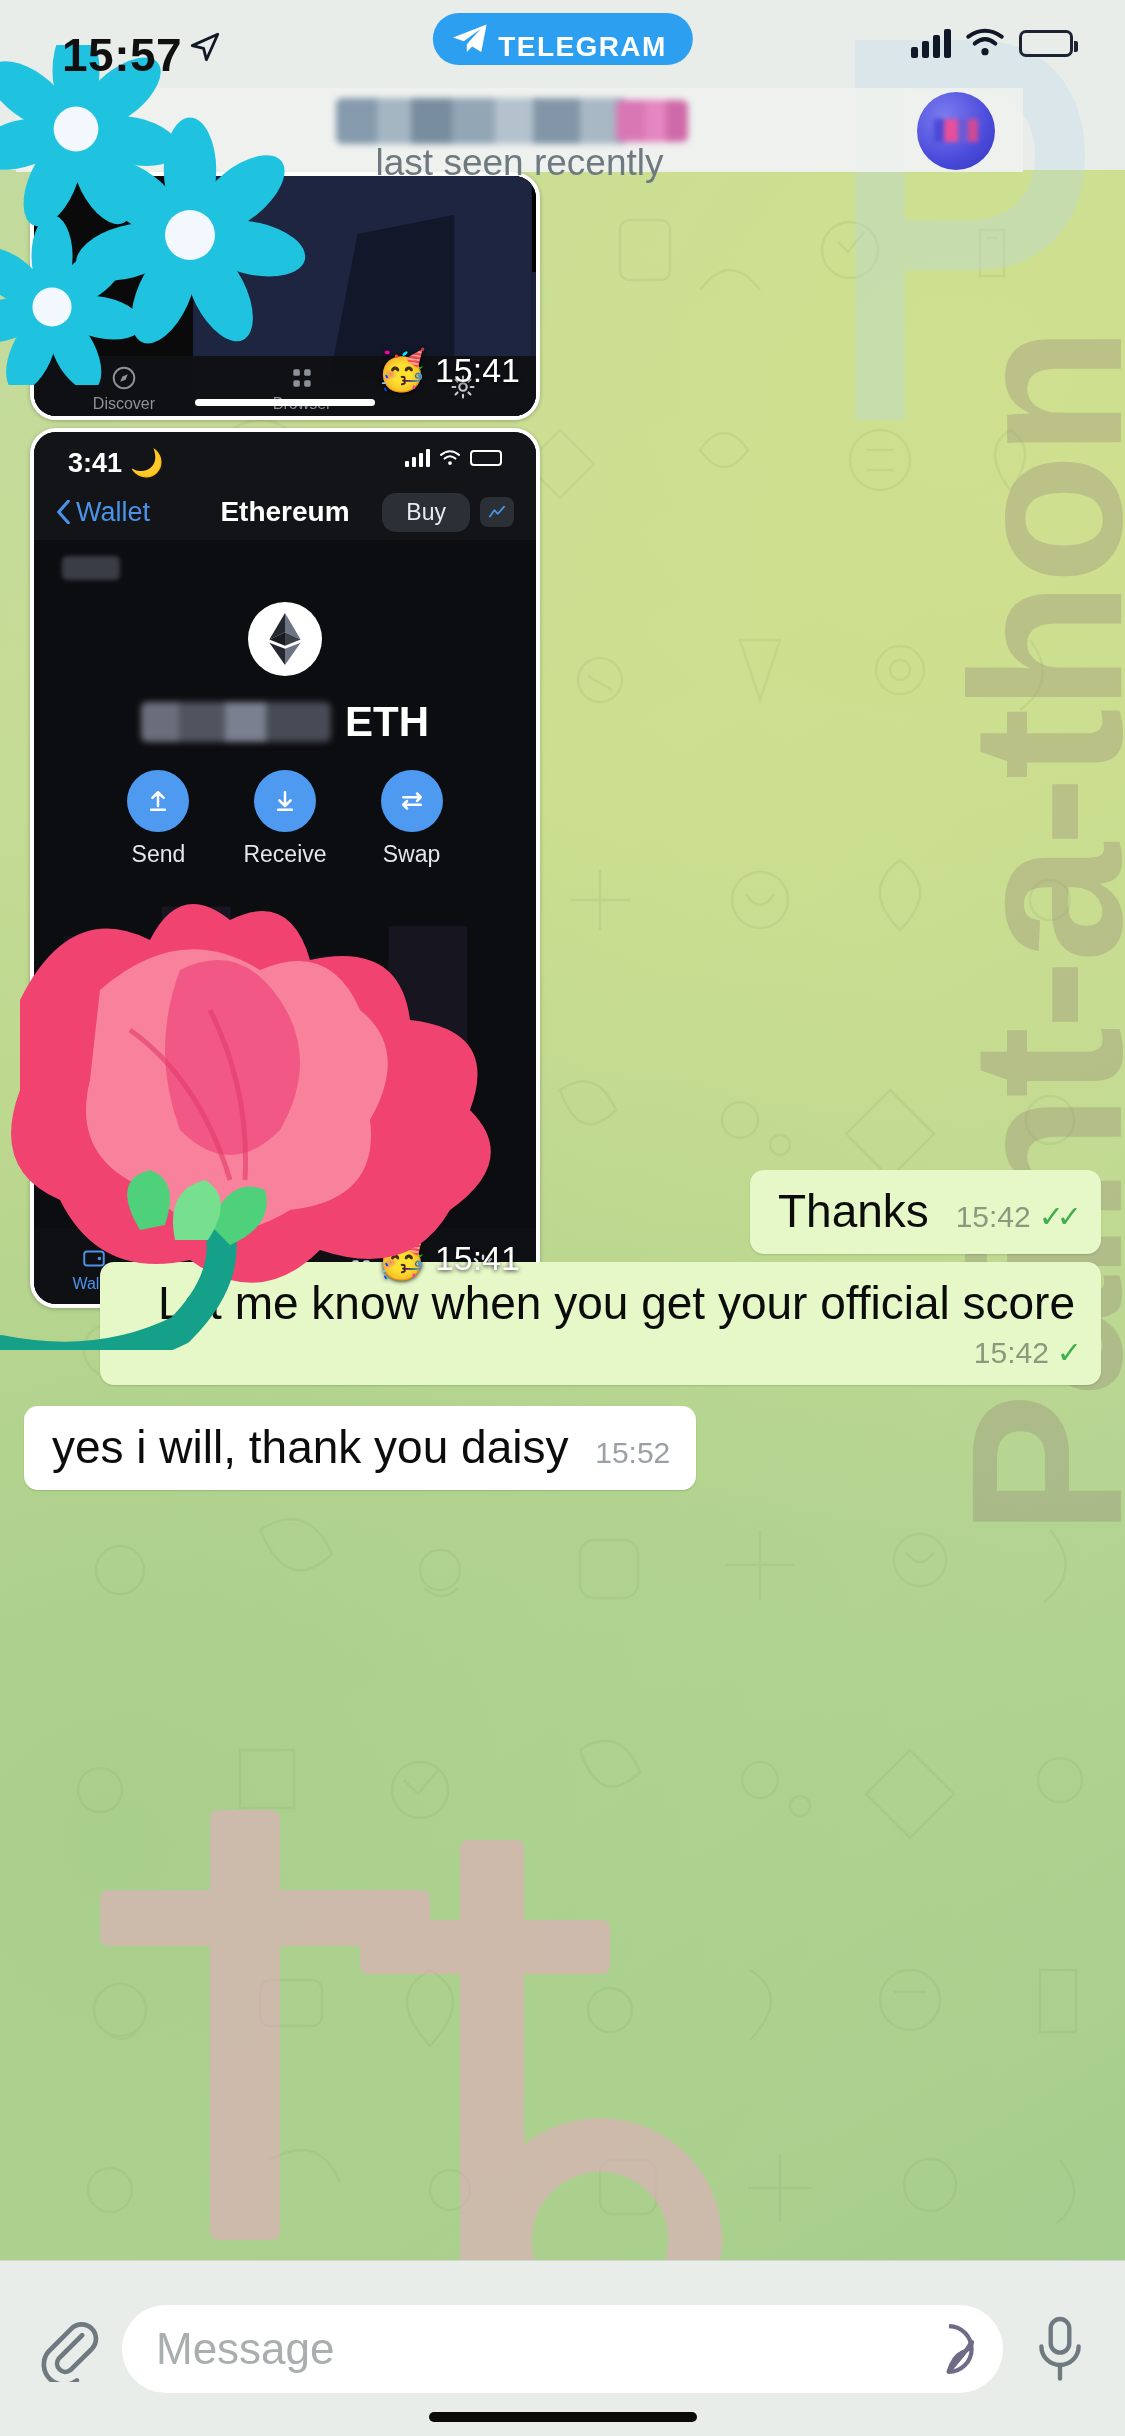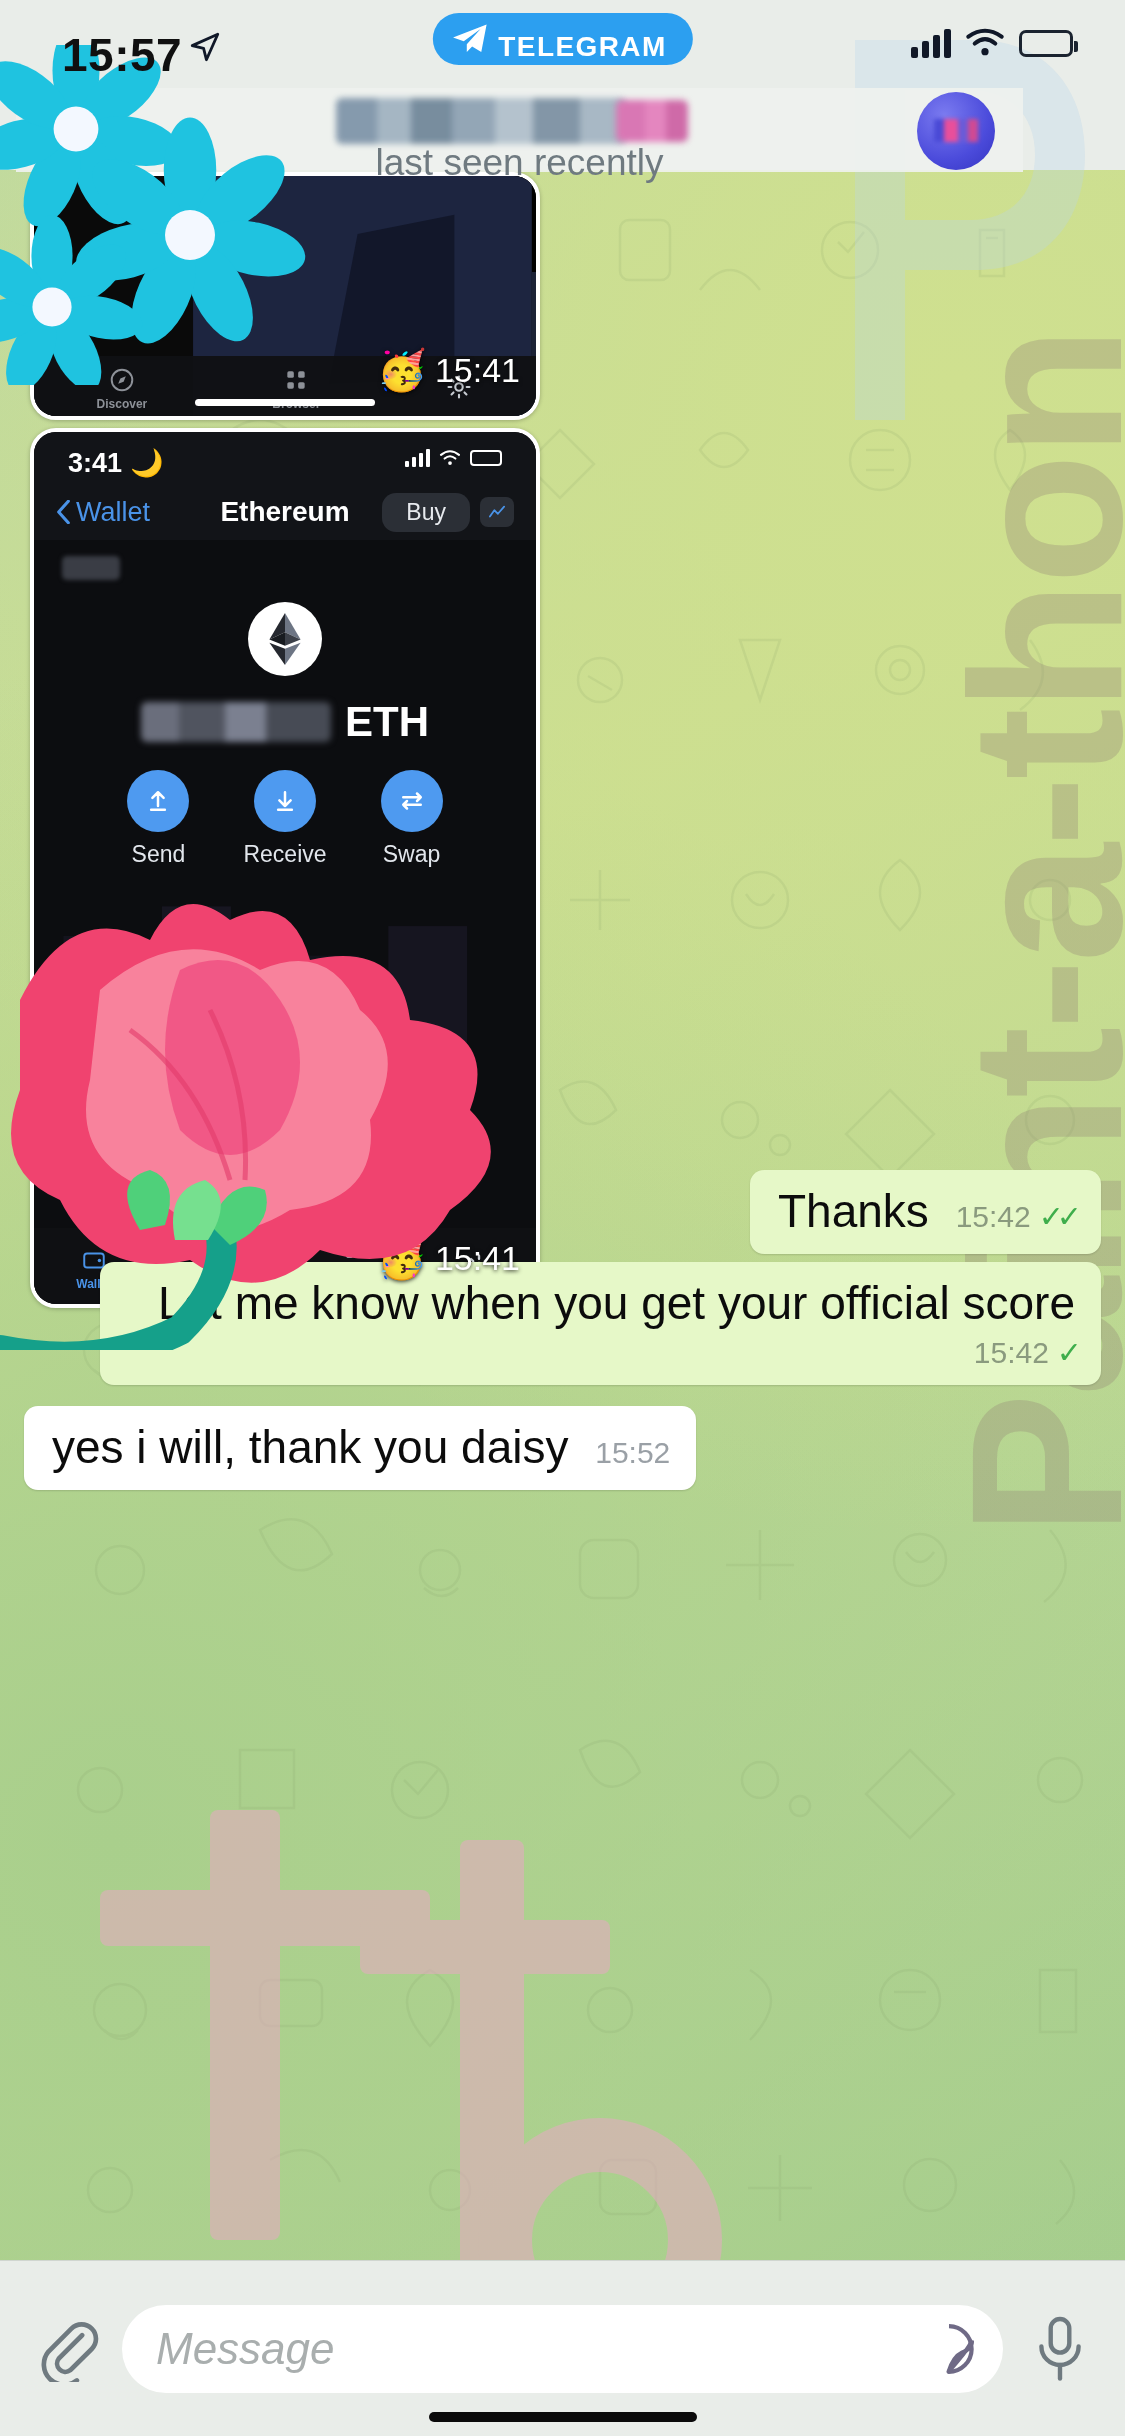--- a/index.html
+++ b/index.html
@@ -211,21 +211,21 @@
   }
   .action .lbl { color: #e2e6ec; font-size: 23px; }
 
   
   .mini-tabbar {
     position: absolute; left: 0; bottom: 0; width: 100%; height: 76px;
     background: rgba(16,17,20,0.96);
     display: flex; align-items: center; justify-content: space-around;
     padding-top: 6px;
   }
-  .mini-tab { display: flex; flex-direction: column; align-items: center; gap: 4px; color: #8d9198; font-size: 12px; font-weight: bold; }
+  .mini-tab { display: flex; flex-direction: column; align-items: center; gap: 4px; color: #8d9198; font-size: 16px; }
   .mini-tab.active { color: #4a93e8; }
   .home-indicator {
     position: absolute; left: 50%; bottom: 10px; transform: translateX(-50%);
     width: 180px; height: 7px; border-radius: 4px; background: #ffffff;
   }
 
   
   .photo-time {
     position: absolute; right: 16px; bottom: 26px;
     display: flex; align-items: center; gap: 8px;
@@ -267,21 +267,20 @@
     border-top: 1px solid #d0d6d0;
     display: flex; align-items: center; padding: 0 34px;
     z-index: 25;
   }
   #attach-icon { width: 66px; height: 66px; flex: 0 0 auto; }
   #msg-field {
     flex: 1 1 auto; margin: 0 20px 0 22px; height: 88px;
     background: #ffffff; border-radius: 44px;
     display: flex; align-items: center; padding: 0 34px;
     position: relative;
-    font-style: italic;
   }
   #msg-placeholder { color: #a9aeae; font-size: 44px; }
   #sticker-icon { position: absolute; right: 26px; width: 56px; height: 56px; }
   #mic-icon { width: 62px; height: 70px; flex: 0 0 auto; margin-left: 6px; }
   #home-bar {
     position: absolute; left: 50%; bottom: 14px; transform: translateX(-50%);
     width: 268px; height: 10px; border-radius: 6px; background: #0a0a0a;
     z-index: 60;
   }
 

